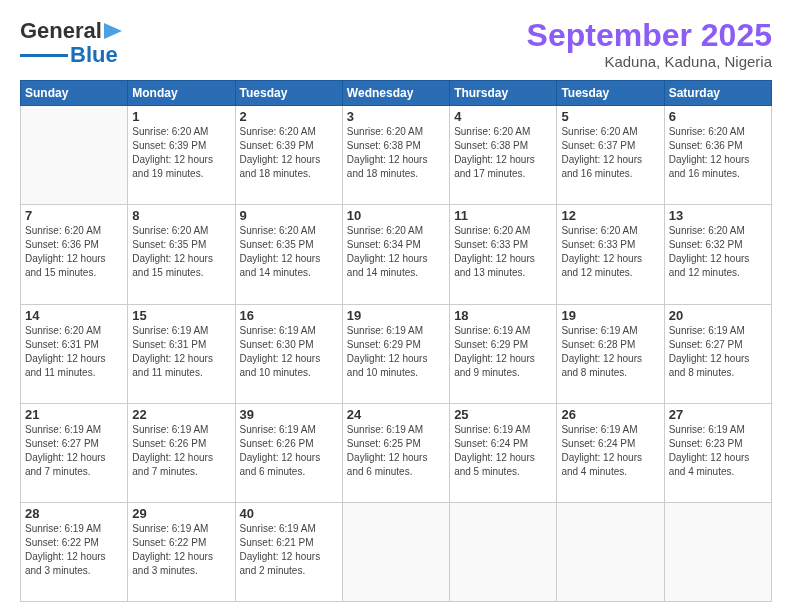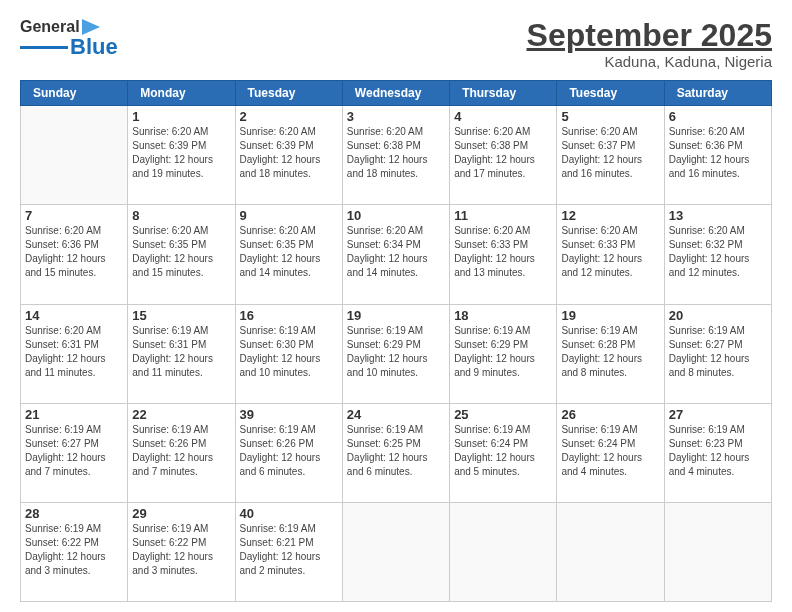--- a/index.html
+++ b/index.html
@@ -27,42 +27,41 @@
       display: flex;
       flex-direction: column;
       align-items: flex-start;
     }
     .title-block {
       text-align: right;
     }
     .title-block h1 {
       font-size: 32px;
       font-weight: bold;
-      color: #404040;
+      color: #8b5cf6;
       line-height: 1.1;
-      text-decoration: underline;
     }
     .title-block h2 {
       font-size: 15px;
       font-weight: normal;
       color: #555;
     }
     .calendar {
       flex: 1;
       border: 1px solid #ccc;
       border-collapse: collapse;
       width: 100%;
       table-layout: fixed;
     }
     .calendar thead tr th {
       background: #2a6db5;
       color: #fff;
       font-size: 12px;
       font-weight: bold;
-      padding: 5px 12px;
+      padding: 5px 4px;
       text-align: left;
       border: 1px solid #1a5a9a;
     }
     .calendar tbody tr td {
       border: 1px solid #ccc;
       vertical-align: top;
       padding: 3px 4px;
       font-size: 9.5px;
       color: #333;
       height: 88px;
@@ -83,21 +82,21 @@
       background: #f9f9f9;
     }
   </style>
 </head>
 <body>
 
 <div class="page">
   <div class="header">
     <div class="logo">
       <div style="display:flex;align-items:center;">
-        <span style="font-size:16px;font-weight:bold;color:#333;">General</span>
+        <span style="font-size:22px;font-weight:bold;color:#333;">General</span>
         <svg width="18" height="16" viewBox="0 0 18 16" style="margin-left:2px;">
           <polygon points="0,0 18,8 0,16" fill="#4aa0e0"></polygon>
         </svg>
       </div>
       <div style="display:flex;align-items:center;margin-top:-2px;text-align:right;">
         <div style="width:48px;height:3px;background:#1a6fbb;"></div>
         <span style="font-size:22px;font-weight:bold;color:#1a6fbb;margin-left:2px;">Blue</span>
       </div>
     </div>
     <div class="title-block">

